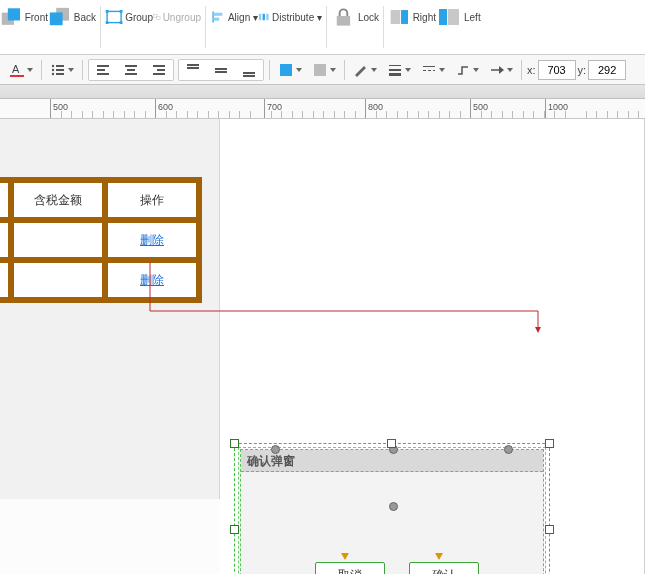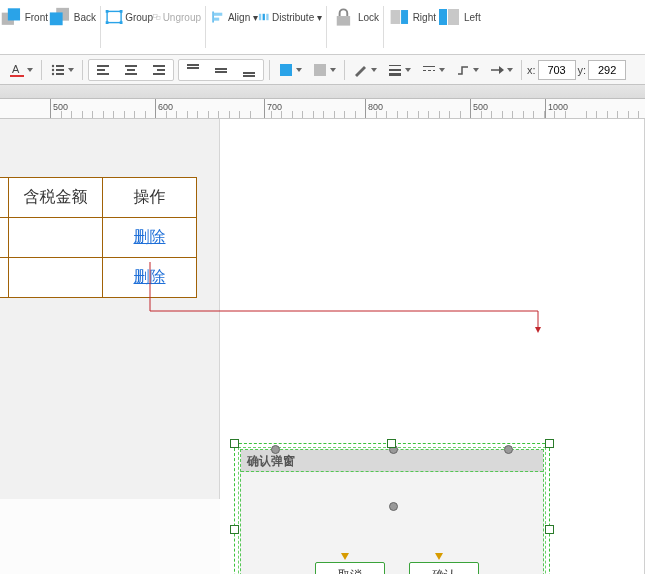--- a/index.html
+++ b/index.html
@@ -35,21 +35,21 @@
   .ruler .minor{position:absolute;top:12px;height:8px;border-left:1px solid #bbb}
 
   
   .canvas{position:absolute;left:0;top:119px;right:0;bottom:0;background:#fcfcfc}
   .panel-left{position:absolute;left:0;top:0;width:220px;height:380px;background:#f1f1f1;border-right:1px solid #d6d6d6}
   .artboard{position:absolute;left:220px;top:0;width:425px;height:455px;background:#fff;border-right:1px solid #d0d0d0}
 
   
   .tblwrap{position:absolute;left:-50px;top:58px}
   table.data{border-collapse:collapse;background:#fff}
-  table.data td,table.data th{border:1px solid #a16207;height:40px;font-size:16px;text-align:center}
+  table.data td,table.data th{border:6px solid #a16207;height:40px;font-size:12px;text-align:center}
   table.data th{font-weight:normal}
   .col-a{width:58px}.col-b{width:94px}.col-c{width:94px}
   a.del{color:#1e6fd8;text-decoration:underline;cursor:pointer}
 
   
   .popup{position:absolute;left:240px;top:330px;width:304px;height:162px}
   .sel{position:absolute;inset:-6px;border:1px dashed #3ac23a;pointer-events:none}
   .sel2{position:absolute;inset:-2px;border:1px dashed #6bd16b;pointer-events:none}
   .h{position:absolute;width:9px;height:9px;background:#fff;border:1px solid #2a7a2a}
   .h.tl{left:-10px;top:-10px}.h.tr{right:-10px;top:-10px}

